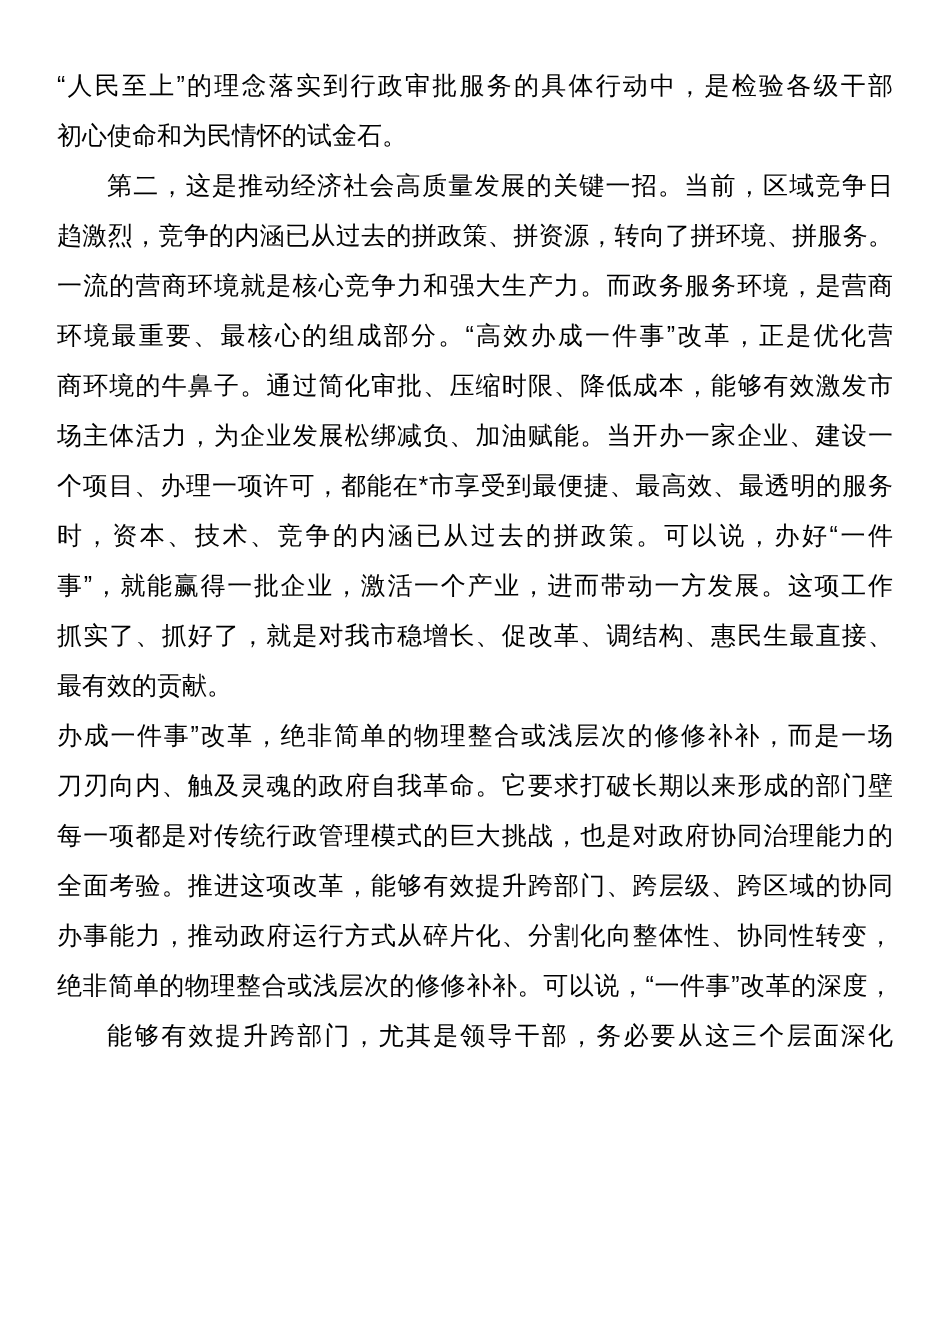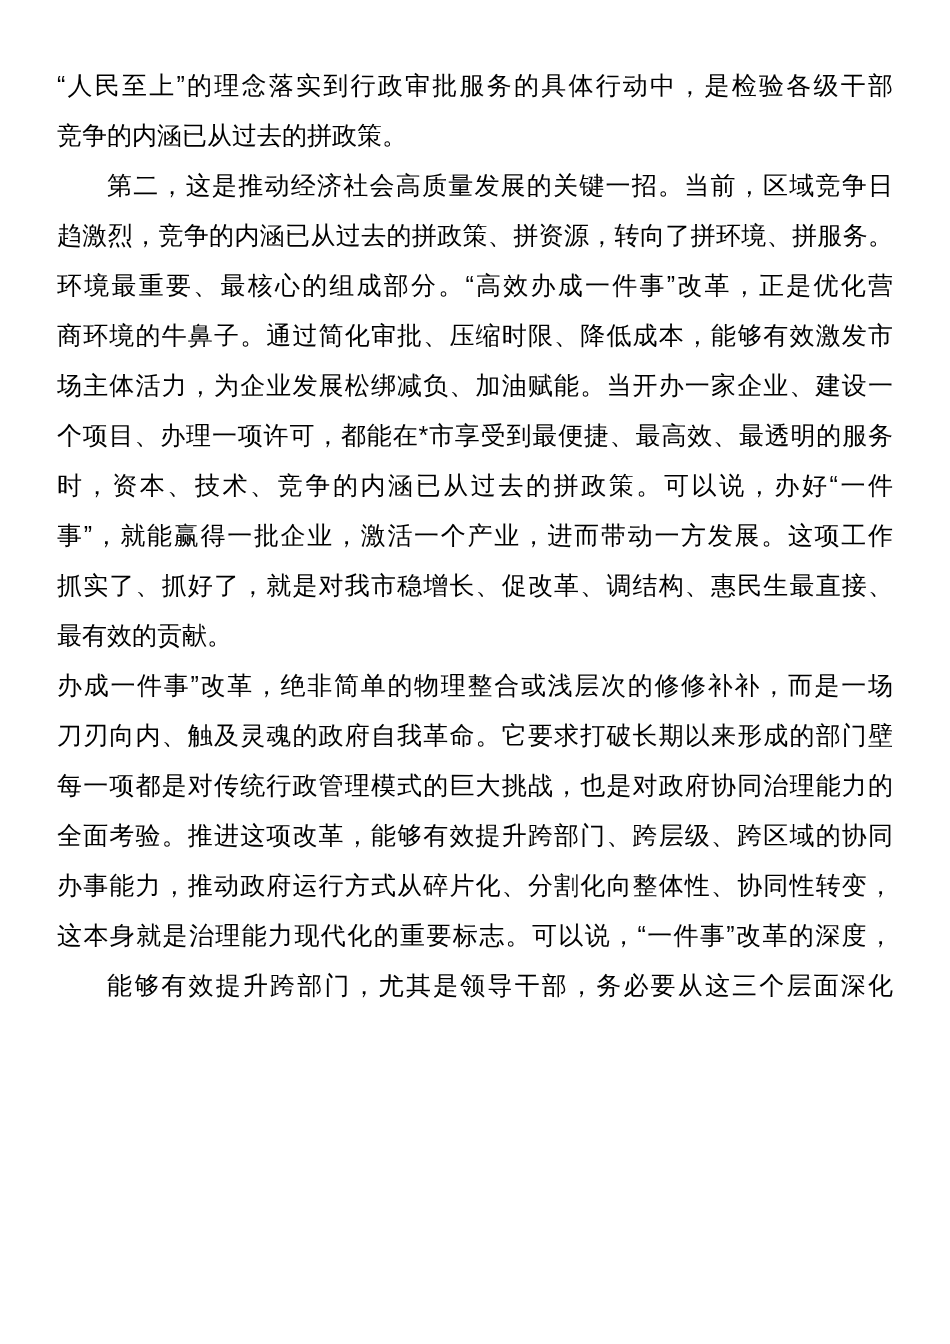--- a/index.html
+++ b/index.html
@@ -37,31 +37,32 @@
   }
   .line.indent {
     padding-left: 50px;
   }
 </style>
 </head>
 <body>
 
 <div class="page" id="document-page">
     <div class="line just">“人民至上”的理念落实到行政审批服务的具体行动中，是检验各级干部</div>
-    <div class="line">竞争的内涵已从过去的拼政策。</div>
+    <div class="line">初心使命和为民情怀的试金石。</div>
     <div class="line indent just">第二，这是推动经济社会高质量发展的关键一招。当前，区域竞争日</div>
     <div class="line just">趋激烈，竞争的内涵已从过去的拼政策、拼资源，转向了拼环境、拼服务。</div>
+    <div class="line just">一流的营商环境就是核心竞争力和强大生产力。而政务服务环境，是营商</div>
     <div class="line just">环境最重要、最核心的组成部分。“高效办成一件事”改革，正是优化营</div>
     <div class="line just">商环境的牛鼻子。通过简化审批、压缩时限、降低成本，能够有效激发市</div>
     <div class="line just">场主体活力，为企业发展松绑减负、加油赋能。当开办一家企业、建设一</div>
     <div class="line just">个项目、办理一项许可，都能在*市享受到最便捷、最高效、最透明的服务</div>
     <div class="line just">时，资本、技术、竞争的内涵已从过去的拼政策。可以说，办好“一件</div>
     <div class="line just">事”，就能赢得一批企业，激活一个产业，进而带动一方发展。这项工作</div>
     <div class="line just">抓实了、抓好了，就是对我市稳增长、促改革、调结构、惠民生最直接、</div>
     <div class="line">最有效的贡献。</div>
     <div class="line just">办成一件事”改革，绝非简单的物理整合或浅层次的修修补补，而是一场</div>
     <div class="line just">刀刃向内、触及灵魂的政府自我革命。它要求打破长期以来形成的部门壁</div>
     <div class="line just">每一项都是对传统行政管理模式的巨大挑战，也是对政府协同治理能力的</div>
     <div class="line just">全面考验。推进这项改革，能够有效提升跨部门、跨层级、跨区域的协同</div>
     <div class="line just">办事能力，推动政府运行方式从碎片化、分割化向整体性、协同性转变，</div>
-    <div class="line just">这本身就是治理能力现代化的重要标志。可以说，“一件事”改革的深度，</div>
+    <div class="line just">绝非简单的物理整合或浅层次的修修补补。可以说，“一件事”改革的深度，</div>
     <div class="line indent just">能够有效提升跨部门，尤其是领导干部，务必要从这三个层面深化</div>
   </div>
 
 </body></html>

